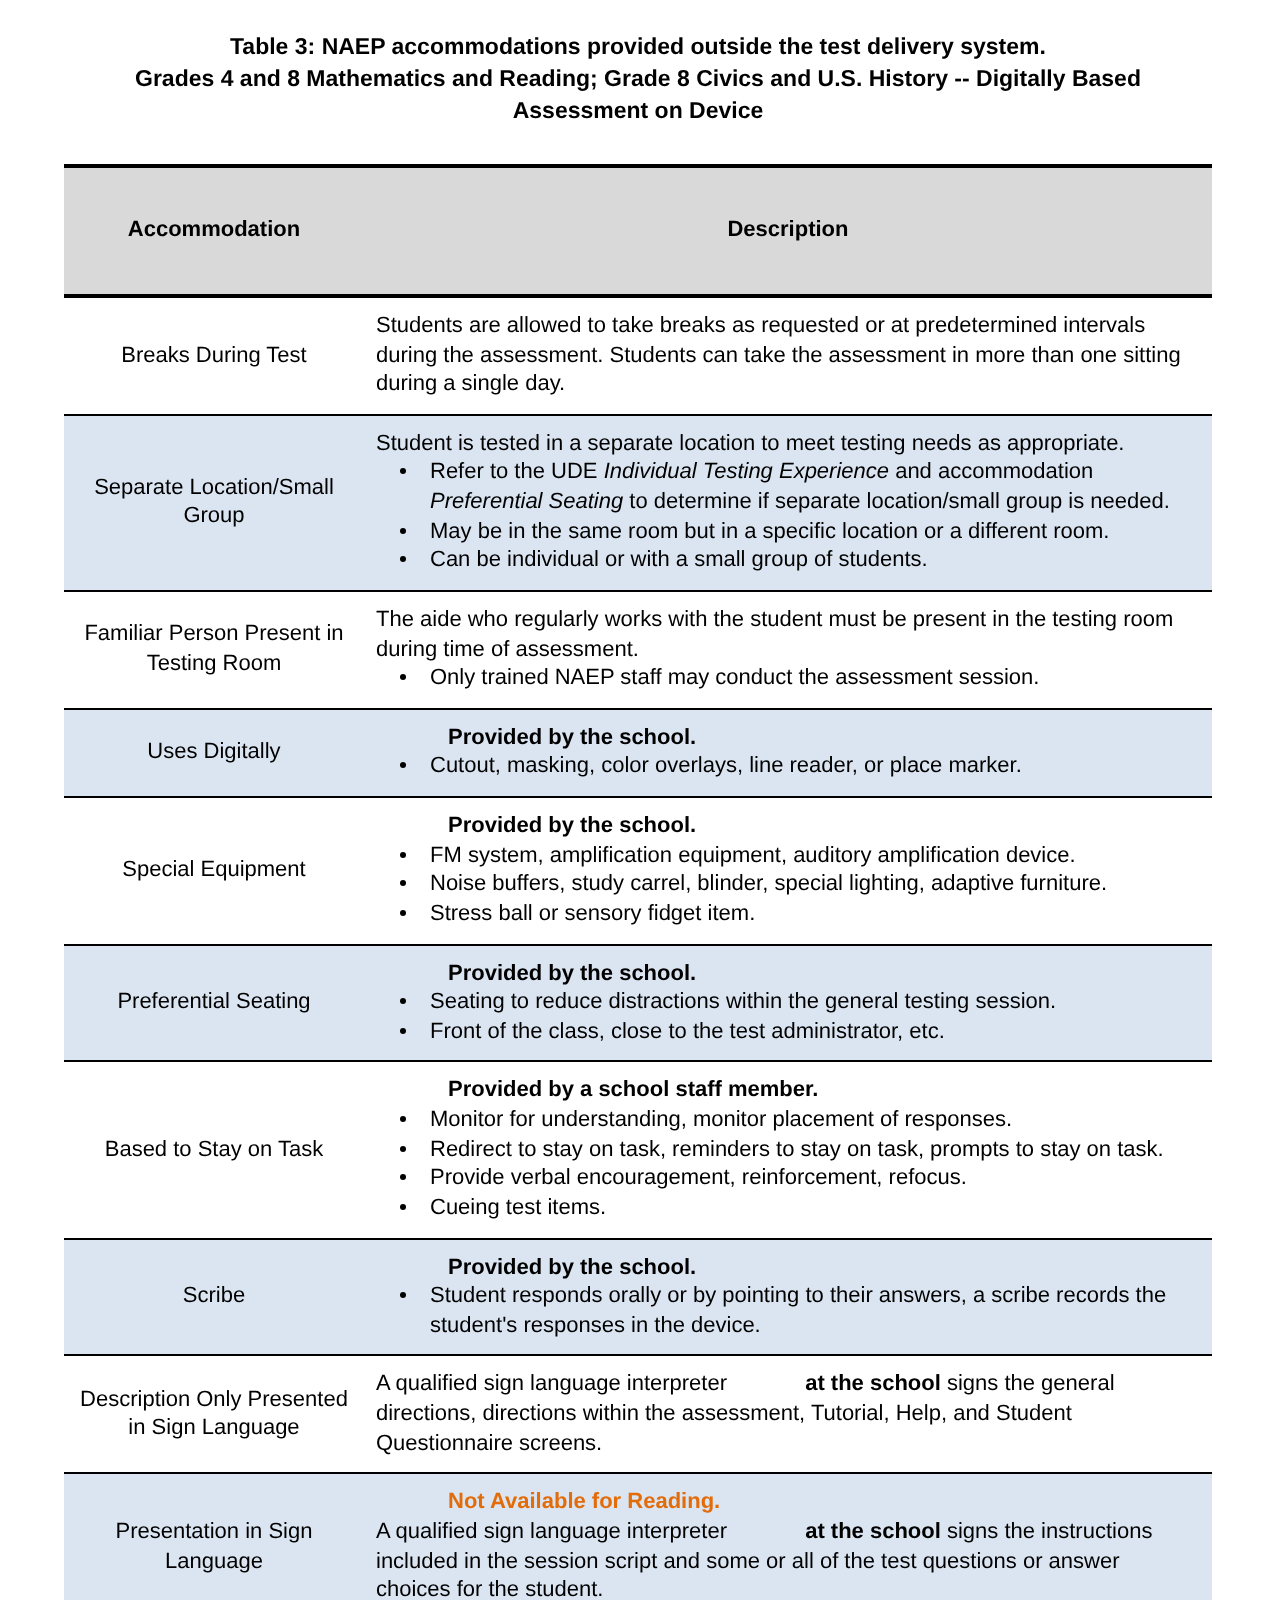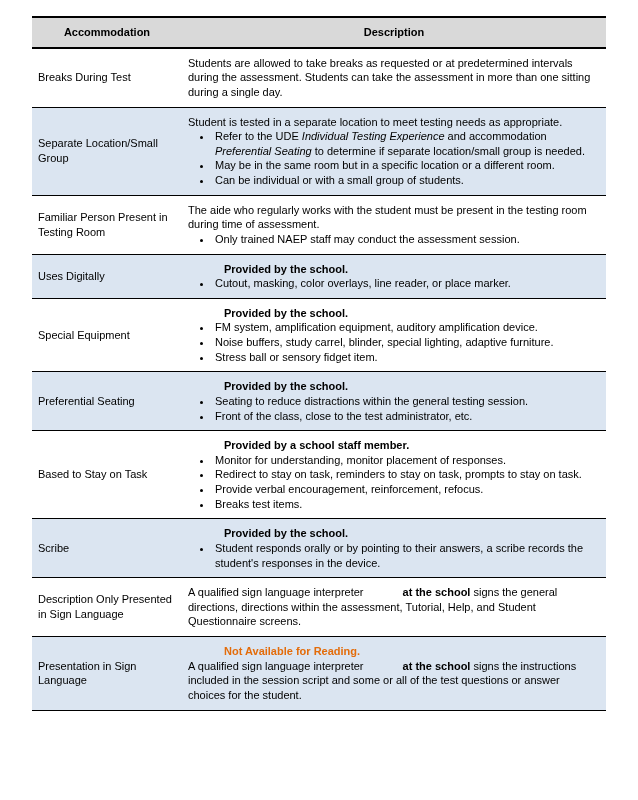--- a/index.html
+++ b/index.html
@@ -28,47 +28,52 @@
     line-height: 1.33;
   }
   .col-acc  { width: 150px; }
 
   table.acc-table thead th {
     background: var(--header-bg, #d9d9d9);
     border-top: 2px solid var(--border-color, #000);
     border-bottom: 2px solid var(--border-color, #000);
     font-weight: bold;
     text-align: center;
-    padding: 7px 4px;
+    padding: 24px 4px;
     font-size: 11px;
   }
 
   table.acc-table tbody td {
     border-bottom: 1px solid var(--border-color, #000);
     vertical-align: middle;
     padding: 7px 6px;
   }
   table.acc-table tbody tr.shaded td {
     background: var(--shaded-bg, #dbe5f1);
   }
-  td.acc-cell  { padding-left: 7px; padding-right: 4px; }
+  td.acc-cell  { padding-left: 7px; padding-right: 4px; text-align: center; }
   td.desc-cell { padding-left: 8px; }
 
   .desc-cell p  { margin: 0; }
   .desc-cell ul { margin: 0; padding-left: 25px; list-style-type: disc; }
   .desc-cell li { padding-left: 2px; }
 
   .b { font-weight: bold; padding-left: 36px; }
   .i { font-style: italic; text-align: center; }
 </style>
 </head>
 <body>
 
 <div class="page">
 
+  <header class="doc-title">
+    <div class="title-line">Table 3: NAEP accommodations provided outside the test delivery system.</div>
+    <div class="title-line">Grades 4 and 8 Mathematics and Reading; Grade 8 Civics and U.S. History -- Digitally Based</div>
+    <div class="title-line">Assessment on Device</div>
+  </header>
 
   <table class="acc-table">
     <colgroup>
       <col class="col-acc">
       <col class="col-desc">
     </colgroup>
     <thead>
       <tr>
         <th>Accommodation</th>
         <th>Description</th>
@@ -132,21 +137,21 @@
           </td>
         </tr>
         <tr>
           <td class="acc-cell">Based to Stay on Task</td>
           <td class="desc-cell">
             <p><span class="b">Provided by a school staff member.</span></p>
             <ul>
               <li><span>Monitor for understanding, monitor placement of responses.</span></li>
               <li><span>Redirect to stay on task, reminders to stay on task, prompts to stay on task.</span></li>
               <li><span>Provide verbal encouragement, reinforcement, refocus.</span></li>
-              <li><span>Breaks test items.</span></li>
+              <li><span>Cueing test items.</span></li>
             </ul>
           </td>
         </tr>
         <tr class="shaded">
           <td class="acc-cell">Scribe</td>
           <td class="desc-cell">
             <p><span class="b">Provided by the school.</span></p>
             <ul>
               <li><span>Student responds orally or by pointing to their answers, a scribe records the student's responses in the device.</span></li>
             </ul>

